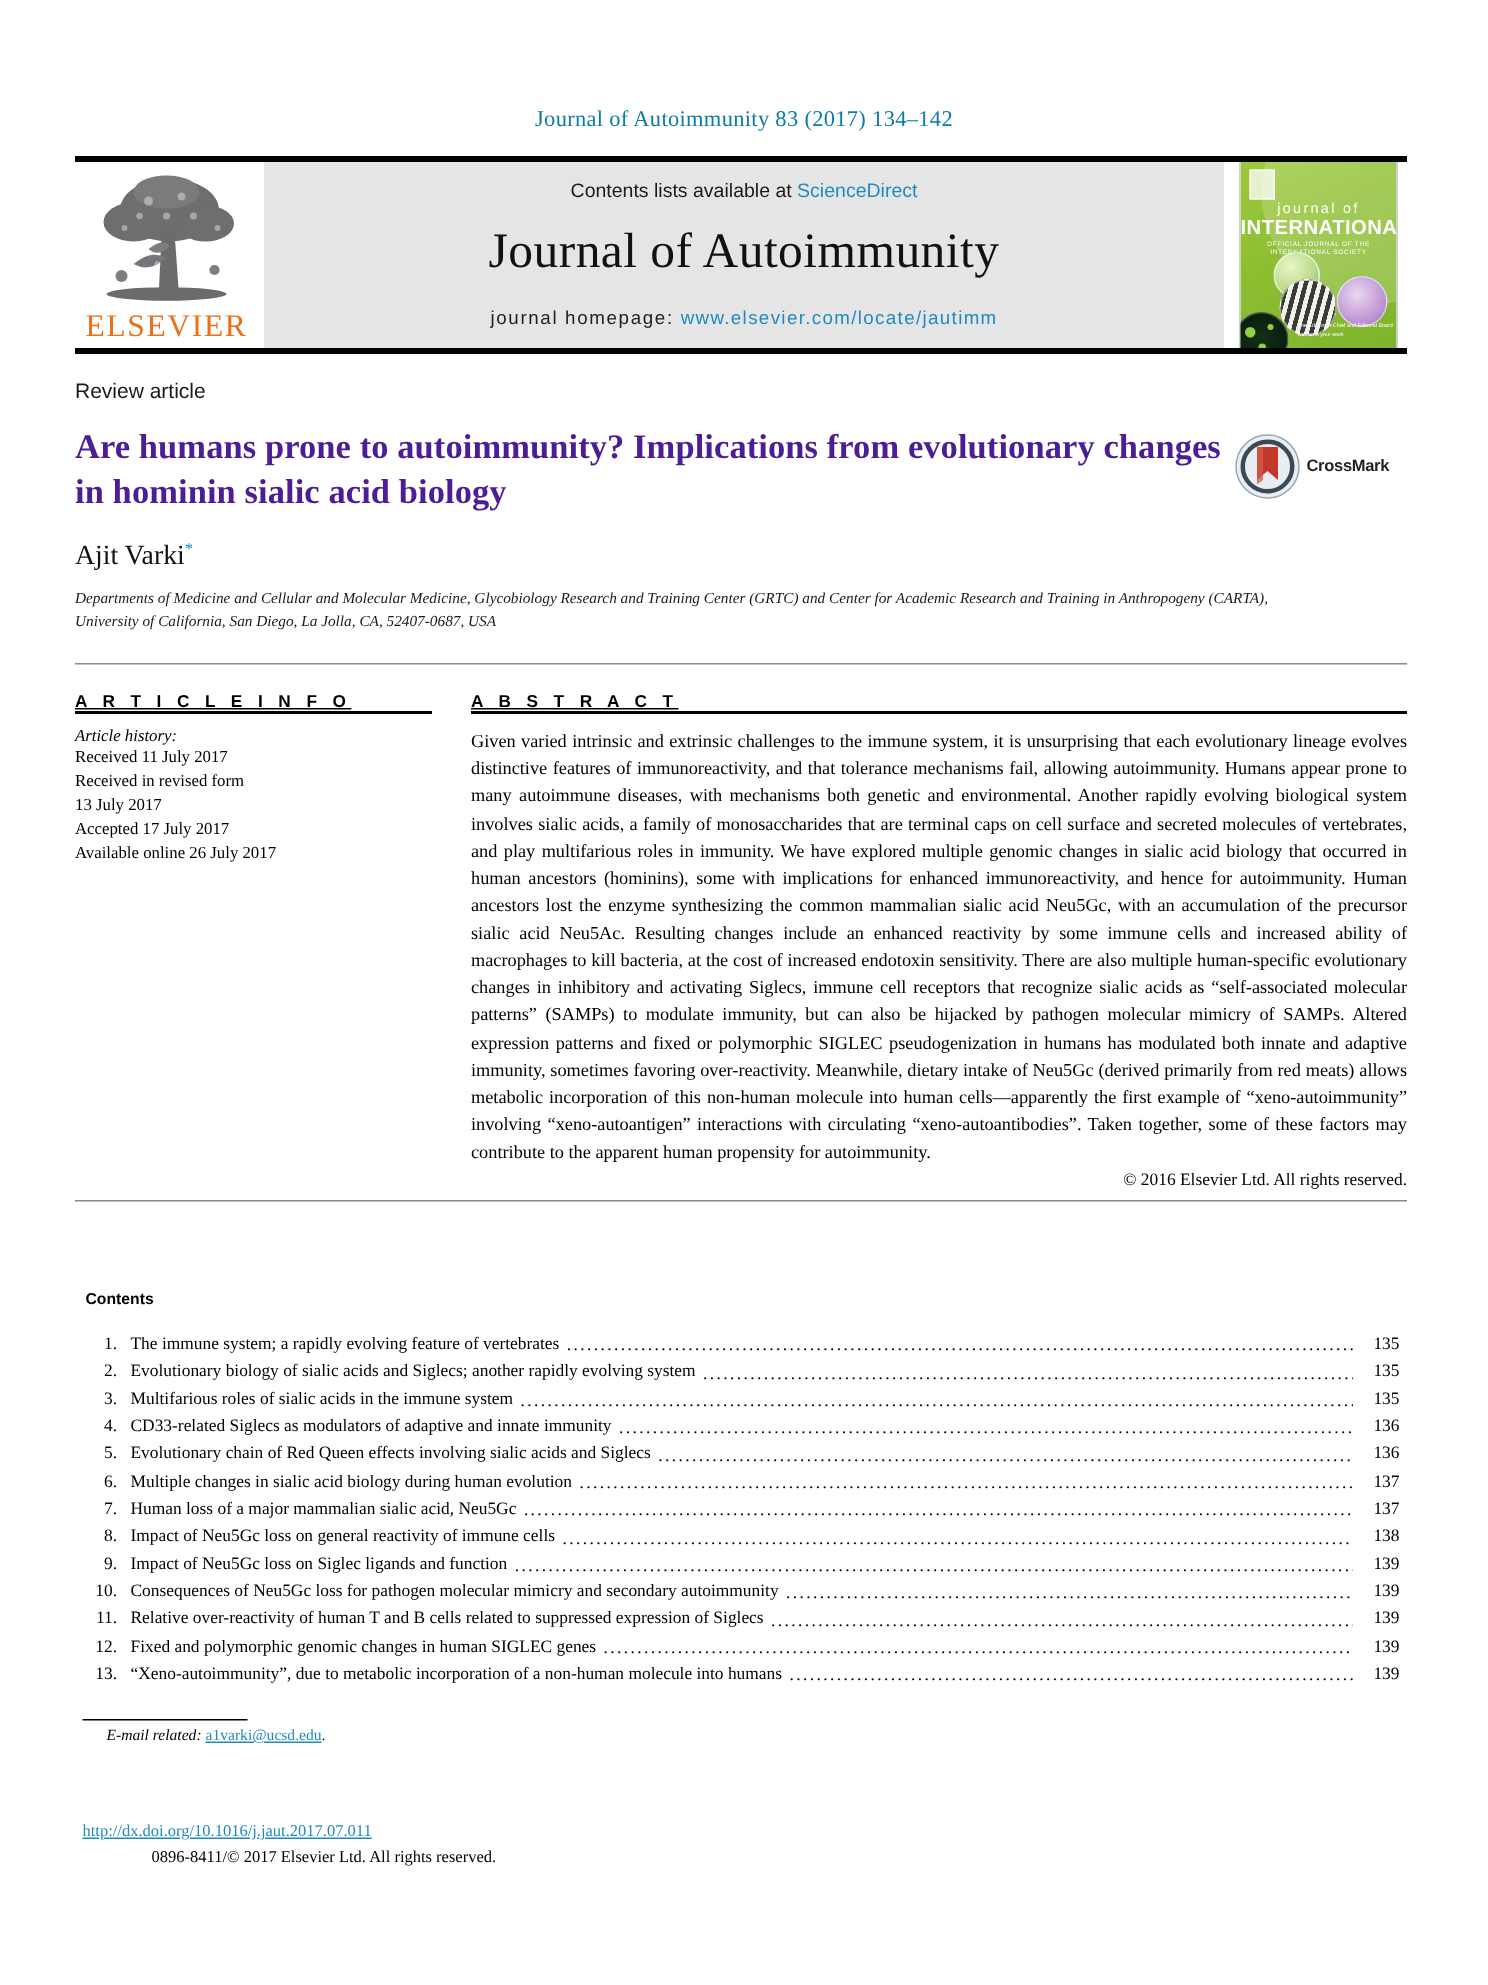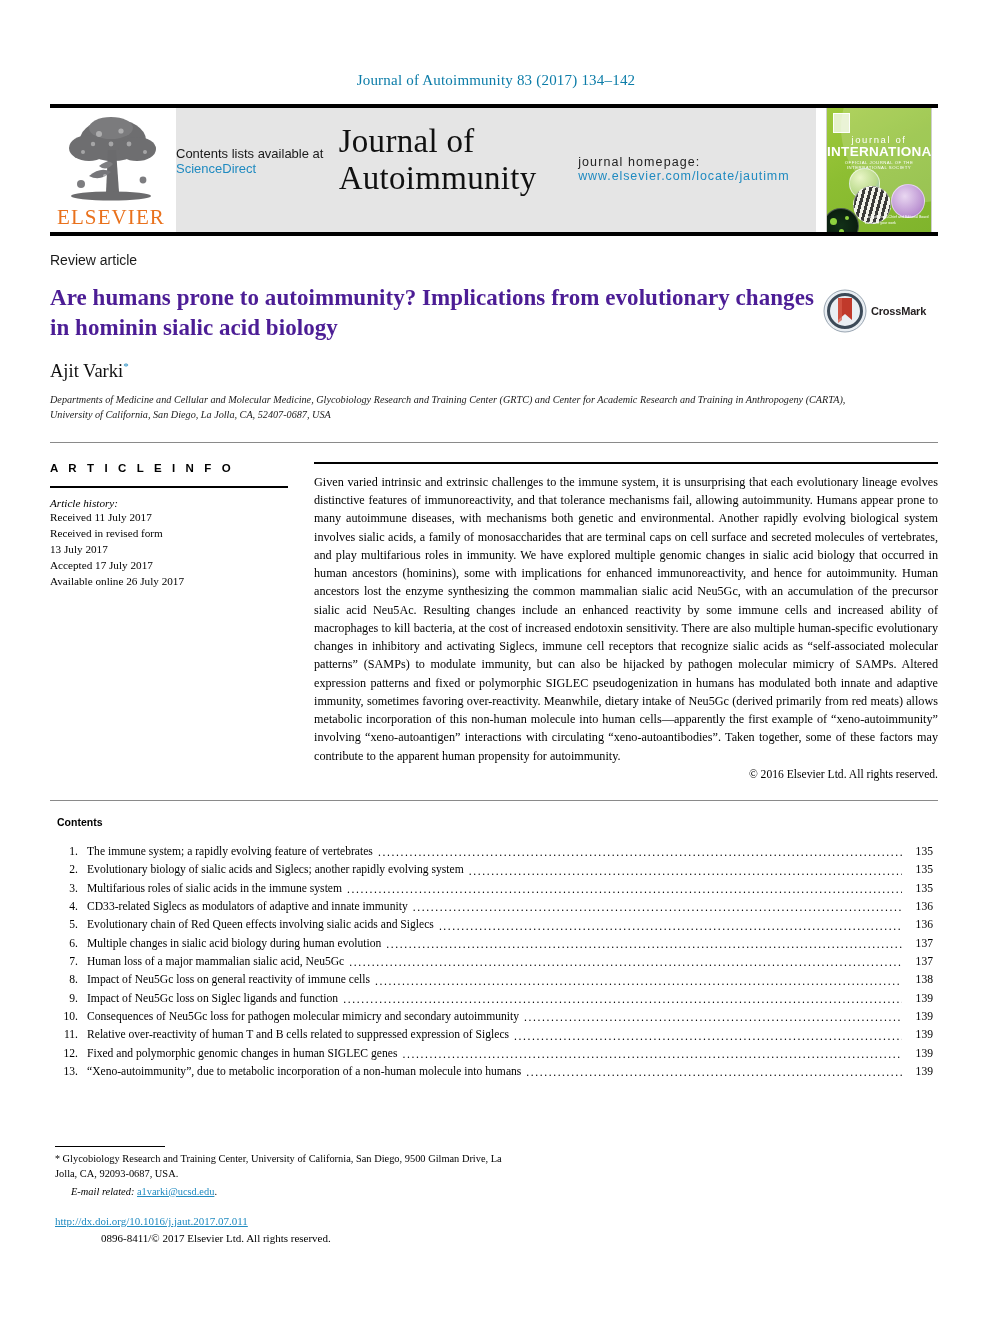--- a/index.html
+++ b/index.html
@@ -56,20 +56,21 @@
     font-size: 21px;
     letter-spacing: 1.1px;
     color: #e9711c;
     line-height: 1;
     padding-bottom: 2px;
   }
   .journal-band {
     flex: 1 1 auto;
     background: #e5e5e5;
     display: flex;
+    flex-direction: column;
     justify-content: center;
     align-items: center;
     padding: 6px 0 8px 0;
     margin: 0 4px;
   }
   .contents-line {
     font-family: "Liberation Sans", sans-serif;
     font-size: 13px;
     color: #1a1a1a;
     margin-bottom: 16px;
@@ -221,21 +222,22 @@
   }
   .twocol { position: absolute; top: 462px; left: 50px; width: 888px; display: flex; }
   .col-info { width: 252px; flex: 0 0 252px; padding-right: 14px; }
   .col-abs { flex: 1 1 auto; padding-left: 12px; }
   .sechead {
     font-family: "Liberation Sans", sans-serif;
     font-weight: bold;
     font-size: 11.5px;
     letter-spacing: 3.6px;
     color: #000;
-    margin-bottom: 12px;
+    margin-bottom: 0;
+    text-decoration: underline;
   }
   .hrule { border-top: 2px solid #000; margin-bottom: 9px; }
   .hist-title {
     font-family: "Liberation Serif", serif;
     font-style: italic;
     font-size: 11.2px;
     margin-bottom: 1px;
   }
   .hist-line {
     font-family: "Liberation Serif", serif;
@@ -255,21 +257,21 @@
     font-family: "Liberation Serif", serif;
     font-size: 11.6px;
   }
 
   .rule-bottom {
     position: absolute; left: 50px; top: 800px; width: 888px;
     border-top: 1px solid #8a8a8a;
   }
 
   
-  .contents-block { position: absolute; top: 816px; left: 57px; width: 876px; }
+  .contents-block { position: absolute; top: 860px; left: 57px; width: 876px; }
   .contents-title {
     font-family: "Liberation Sans", sans-serif;
     font-weight: bold;
     font-size: 10.5px;
     margin-bottom: 18px;
   }
   .toc { padding-left: 0; }
   .toc-row {
     display: flex;
     align-items: flex-end;
@@ -417,20 +419,21 @@
       <div class="hrule"></div>
       <div class="hist-title">Article history:</div>
       <div class="hist-line">Received 11 July 2017</div>
       <div class="hist-line">Received in revised form</div>
       <div class="hist-line">13 July 2017</div>
       <div class="hist-line">Accepted 17 July 2017</div>
       <div class="hist-line">Available online 26 July 2017</div>
     </div>
 
     <div class="col-abs">
+      <div class="sechead">A B S T R A C T</div>
       <div class="hrule"></div>
       <div class="abstract">Given varied intrinsic and extrinsic challenges to the immune system, it is unsurprising that each evolutionary lineage evolves distinctive features of immunoreactivity, and that tolerance mechanisms fail, allowing autoimmunity. Humans appear prone to many autoimmune diseases, with mechanisms both genetic and environmental. Another rapidly evolving biological system involves sialic acids, a family of monosaccharides that are terminal caps on cell surface and secreted molecules of vertebrates, and play multifarious roles in immunity. We have explored multiple genomic changes in sialic acid biology that occurred in human ancestors (hominins), some with implications for enhanced immunoreactivity, and hence for autoimmunity. Human ancestors lost the enzyme synthesizing the common mammalian sialic acid Neu5Gc, with an accumulation of the precursor sialic acid Neu5Ac. Resulting changes include an enhanced reactivity by some immune cells and increased ability of macrophages to kill bacteria, at the cost of increased endotoxin sensitivity. There are also multiple human-specific evolutionary changes in inhibitory and activating Siglecs, immune cell receptors that recognize sialic acids as “self-associated molecular patterns” (SAMPs) to modulate immunity, but can also be hijacked by pathogen molecular mimicry of SAMPs. Altered expression patterns and fixed or polymorphic SIGLEC pseudogenization in humans has modulated both innate and adaptive immunity, sometimes favoring over-reactivity. Meanwhile, dietary intake of Neu5Gc (derived primarily from red meats) allows metabolic incorporation of this non-human molecule into human cells—apparently the first example of “xeno-autoimmunity” involving “xeno-autoantigen” interactions with circulating “xeno-autoantibodies”. Taken together, some of these factors may contribute to the apparent human propensity for autoimmunity.</div>
       <div class="copyline">© 2016 Elsevier Ltd. All rights reserved.</div>
     </div>
   </div>
 
   <div class="rule-bottom"></div>
 
   <div class="contents-block">
     <div class="contents-title">Contents</div>
@@ -511,25 +514,20 @@
         <span class="toc-num">13.</span>
         <span class="toc-label">“Xeno-autoimmunity”, due to metabolic incorporation of a non-human molecule into humans</span>
         <span class="toc-dots">..................................................................................................................................................</span>
         <span class="toc-page">139</span>
       </div>
     </div>
   </div>
 
   <div class="footnotes">
     <div class="fn-rule"></div>
-    <div class="fn-line">
-      <span class="fn-star">*</span>
-      <span>Glycobiology Research and Training Center, University of California, San Diego,</span>
-      <span>9500 Gilman Drive, La Jolla, CA, 92093-0687, USA.</span>
-    </div>
     <div class="fn-email">
       <i>E-mail related:</i>
       <a href="#">a1varki@ucsd.edu</a><span>.</span>
     </div>
   </div>
 
   <div class="doi">http://dx.doi.org/10.1016/j.jaut.2017.07.011</div>
   <div class="issn">0896-8411/© 2017 Elsevier Ltd. All rights reserved.</div>
 
 </div>

